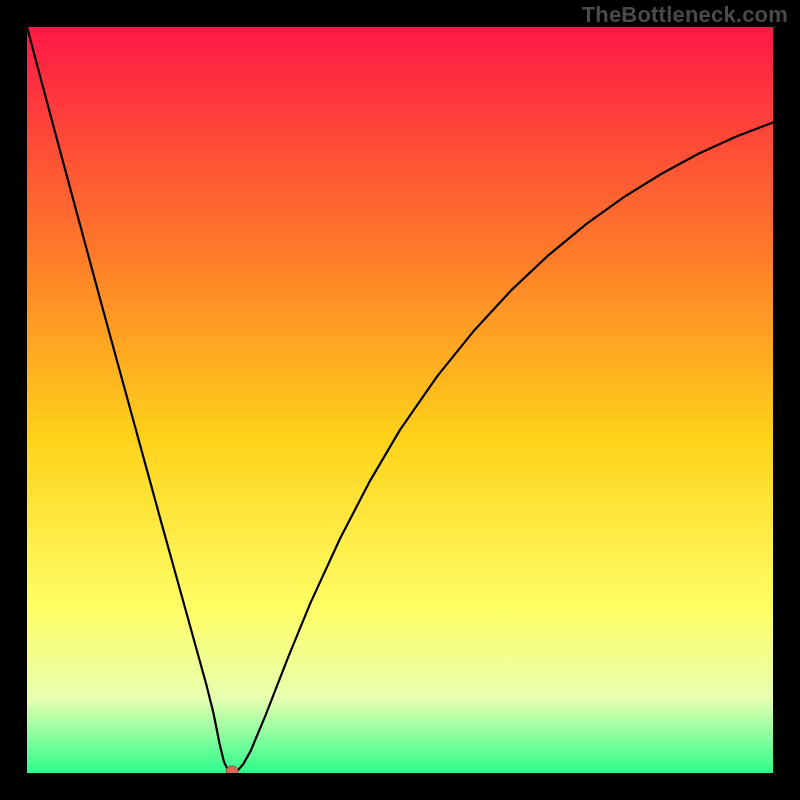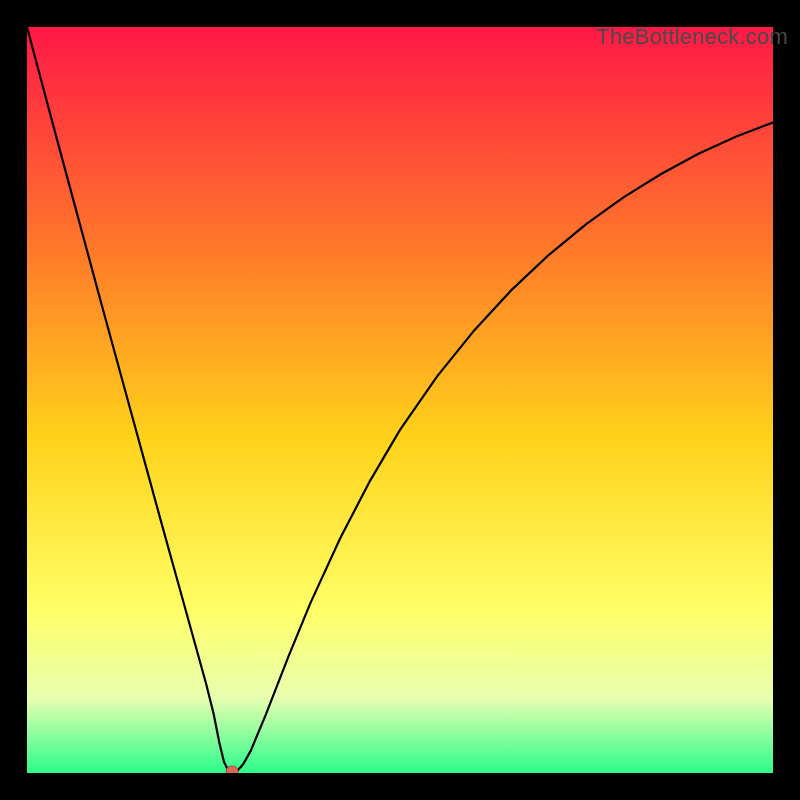--- a/index.html
+++ b/index.html
@@ -16,24 +16,23 @@
     width: 800px;
     height: 800px;
     background: #000;
   }
   .watermark {
     position: absolute;
     top: 2px;
     right: 12px;
     color: #4a4a4a;
     font-size: 22px;
-    font-weight: 400;
+    font-weight: 700;
     letter-spacing: 0.2px;
     z-index: 10;
-    margin-top: 22px;
   }
   .plot-frame {
     position: absolute;
     left: 27px;
     top: 27px;
     width: 746px;
     height: 746px;
     background: #000;
   }
   .plot-svg {

